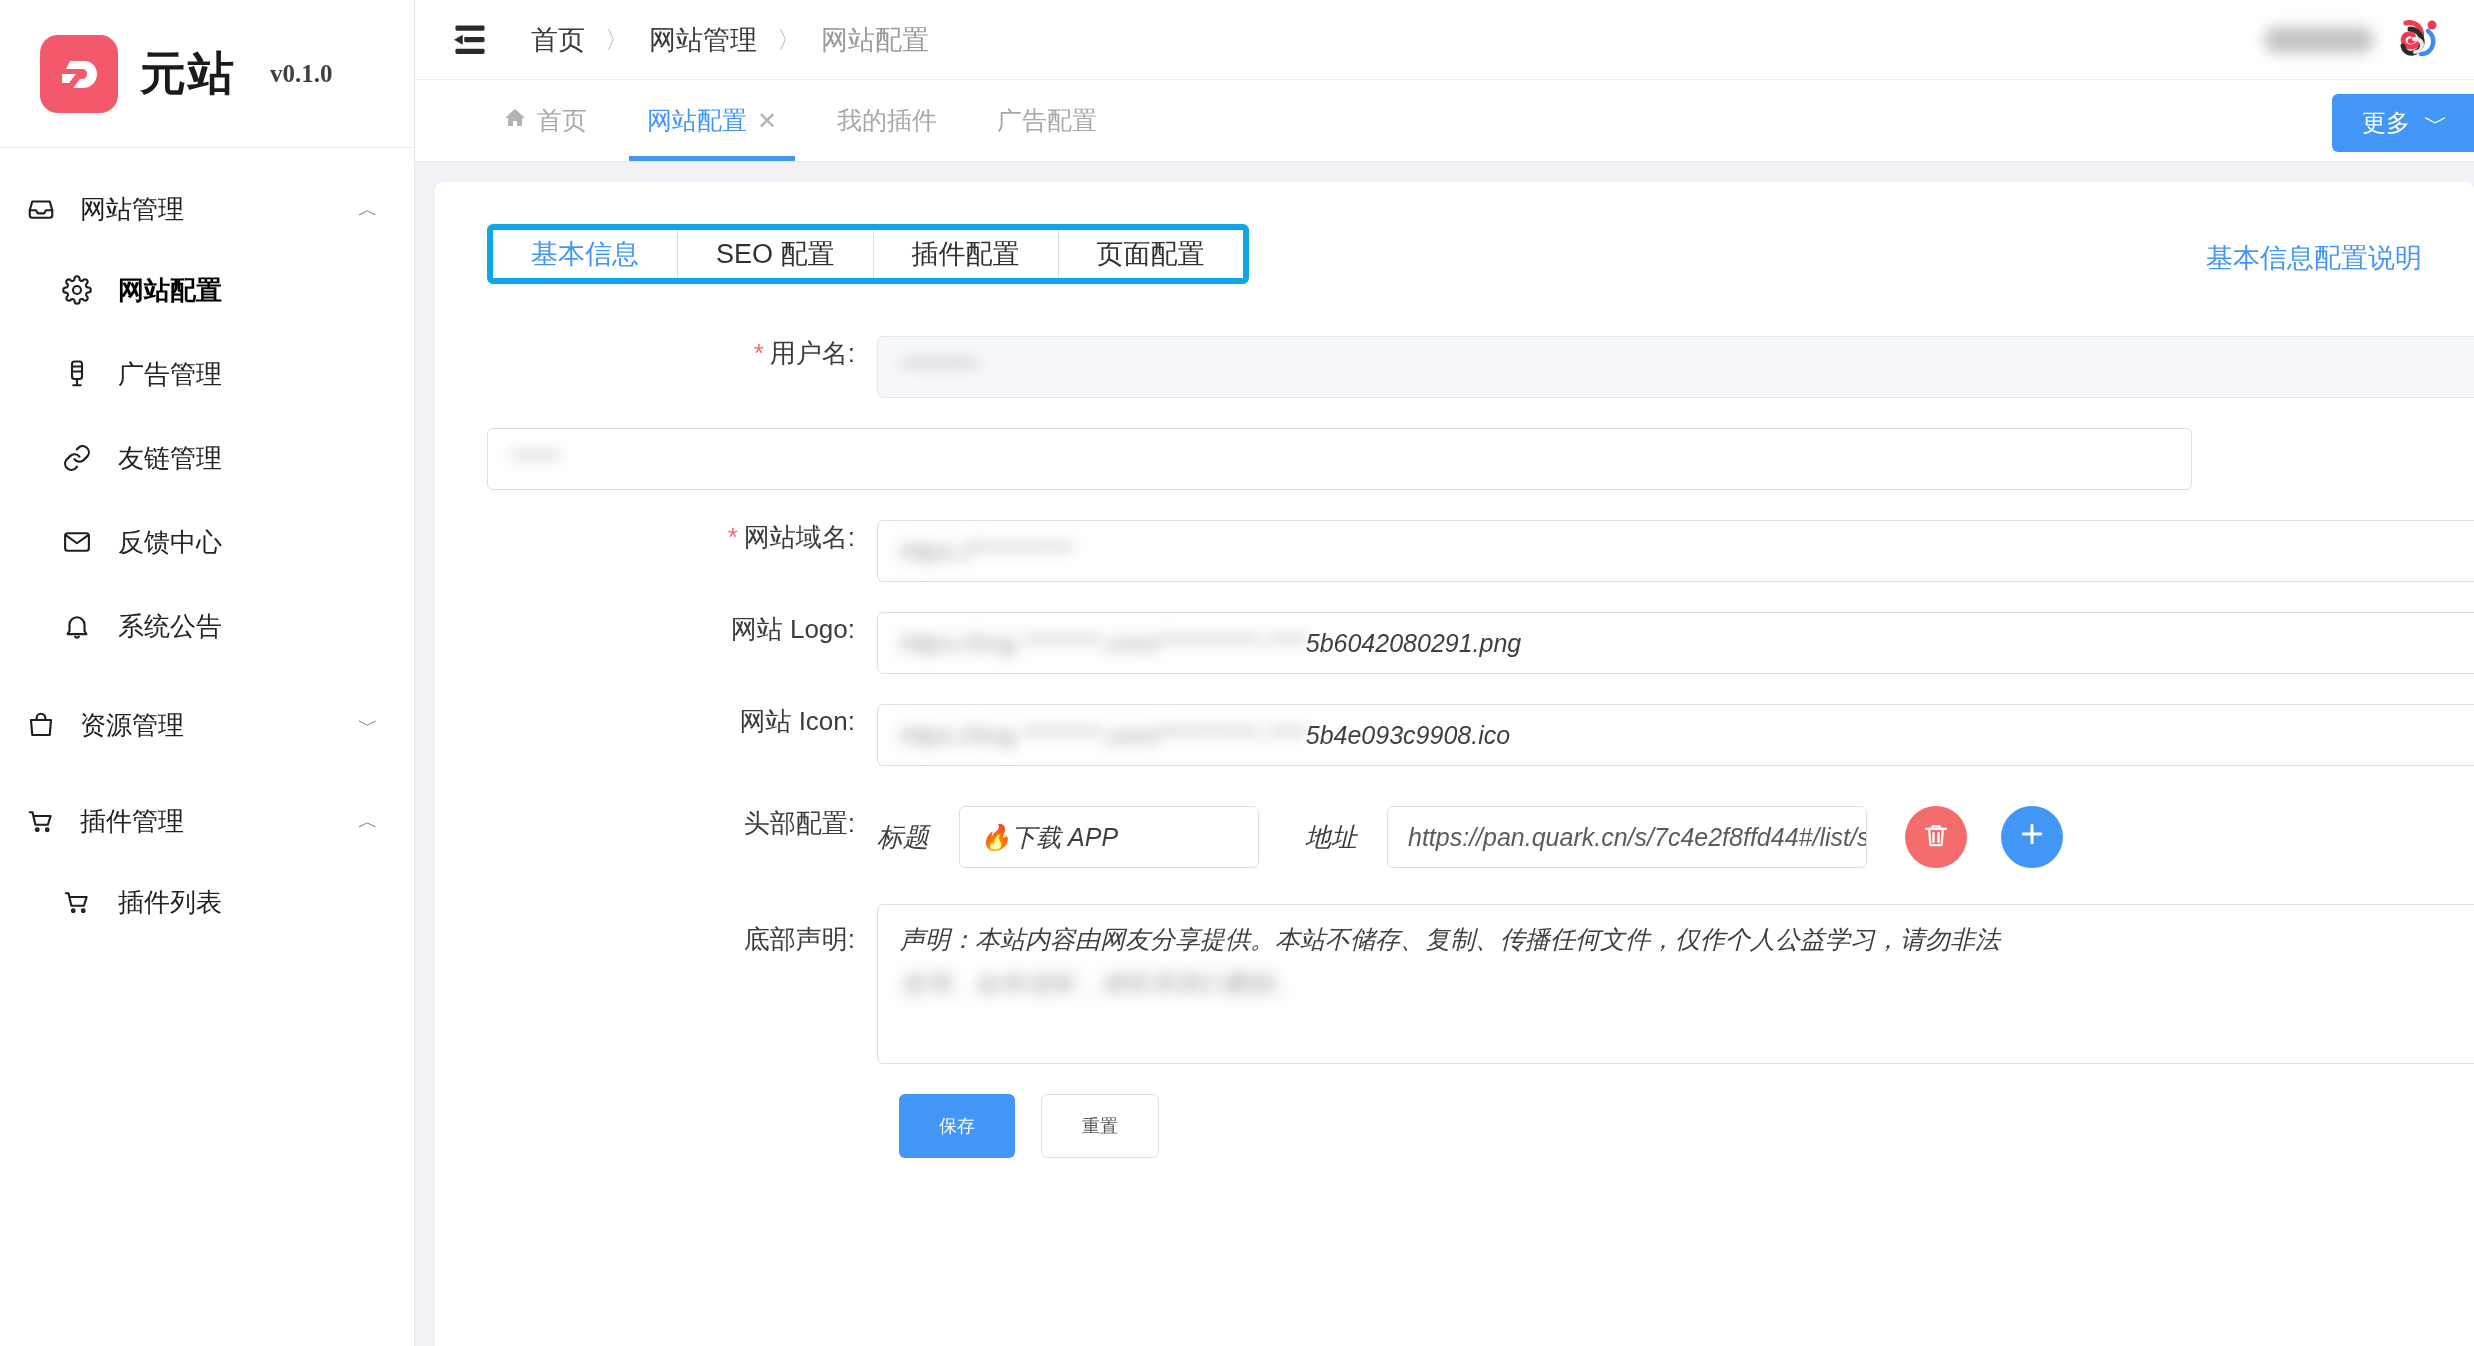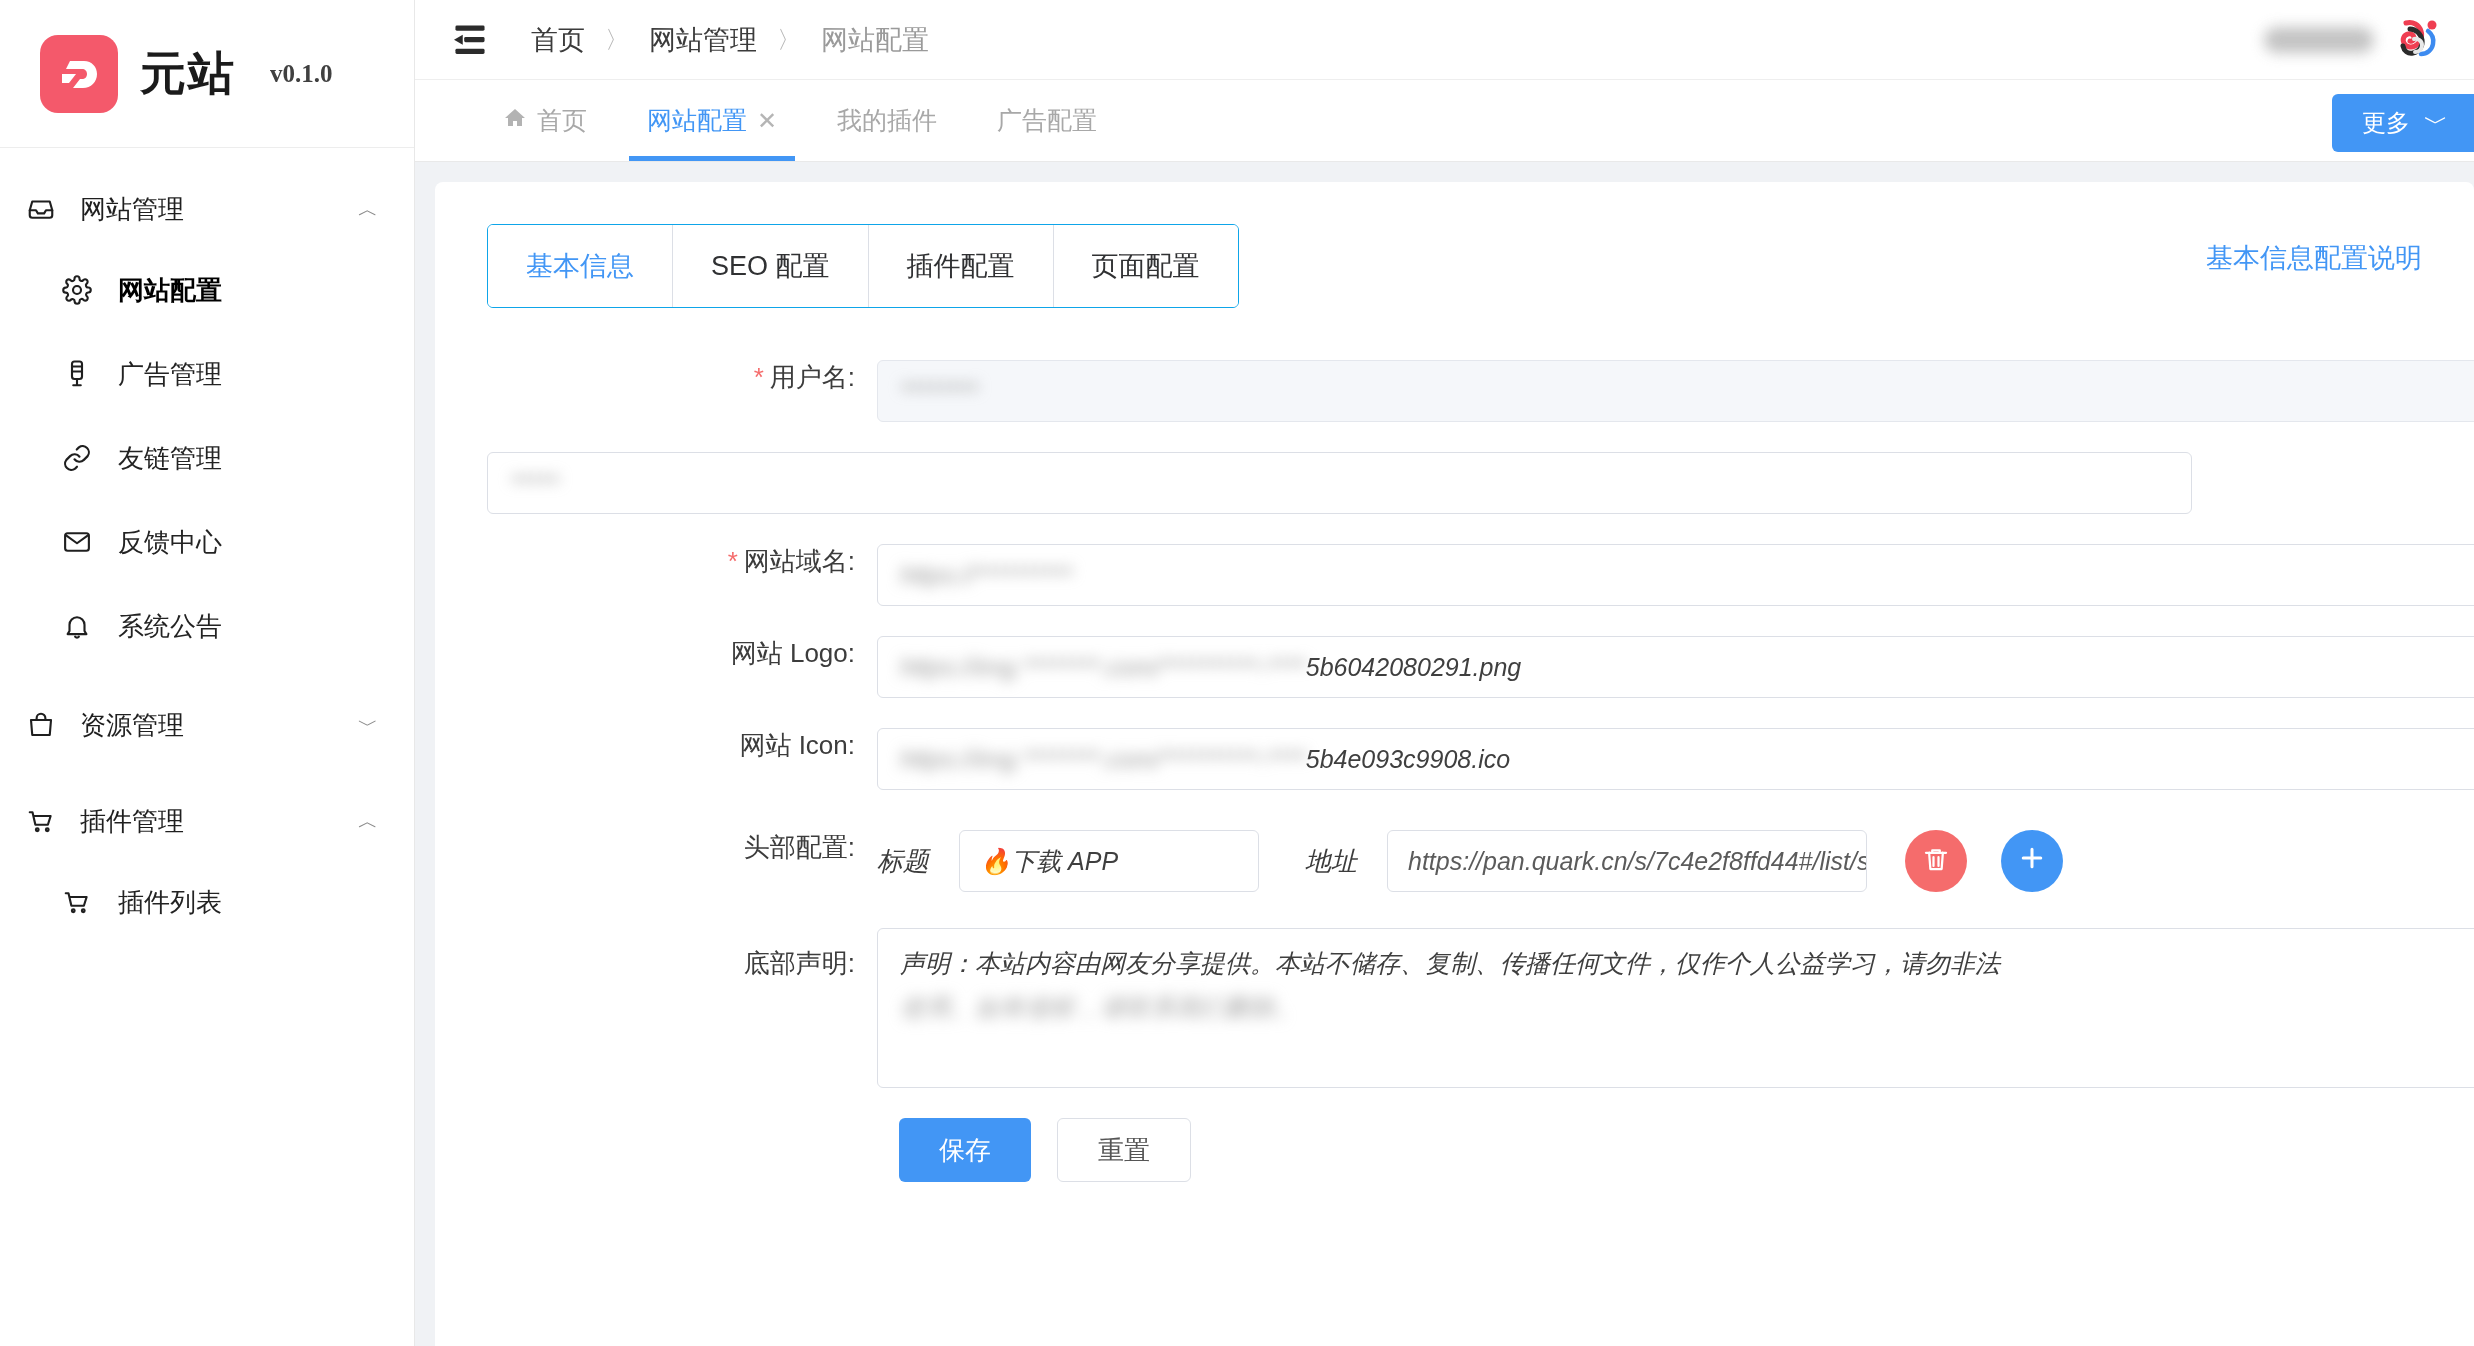--- a/index.html
+++ b/index.html
@@ -112,22 +112,22 @@
   }
 
   .content-wrap { flex: 1; padding: 20px 0 0 20px; overflow: hidden; }
   .card {
     background: #fff; border-radius: 8px;
     min-height: 1220px; position: relative;
     padding: 42px 52px 0 52px;
   }
 
   .seg-row { display: flex; align-items: flex-start; }
-  .segmented { display: flex; border: 1px solid #0ea5e9; border-radius: 6px;
-               overflow: hidden; height: 84px; text-align: right; }
+  .segmented { display: flex; border: 6px solid #0ea5e9; border-radius: 6px;
+               overflow: hidden; height: 60px; text-align: right; }
   .seg {
     padding: 0 38px; display: flex; align-items: center; justify-content: center;
     font-size: 27px; color: #303133; background: #fff; cursor: pointer;
     border-right: 1px solid #dcdfe6;
   }
   .seg:last-child { border-right: none; }
   .seg.active { color: #4296f5; border-right-color: #dcdfe6; }
   .help-link { margin-left: auto; color: #4296f5; font-size: 27px;
                cursor: pointer; margin-top: 16px; }
 
@@ -169,21 +169,21 @@
   .circ-add { background: #4296f5; margin-left: 22px; font-size: 36px; color:#fff; }
 
   .ta {
     width: 1705px; height: 160px; border: 1px solid #dcdfe6; border-radius: 6px;
     background: #fff; font-size: 25px; color: #3f3f3f; padding: 16px 22px;
     line-height: 1.5; overflow: hidden; position: relative;
   }
   .ta .line2blur { filter: blur(7px); color: #a5a5a5; margin-top: 6px; }
 
   .actions { display: flex; gap: 26px; margin-top: 28px; padding-left: 412px; }
-  .btn { height: 64px; border-radius: 6px; font-size: 26px;
+  .btn { height: 64px; border-radius: 6px; font-size: 18px;
          display: flex; align-items: center; justify-content: center;
          padding: 0 40px; cursor: pointer; }
   .btn-primary { background: #4296f5; color: #fff; }
   .btn-default { background: #fff; color: #555; border: 1px solid #dcdfe6; }
 </style>
 </head>
 <body>
 
 <div class="app">
 

